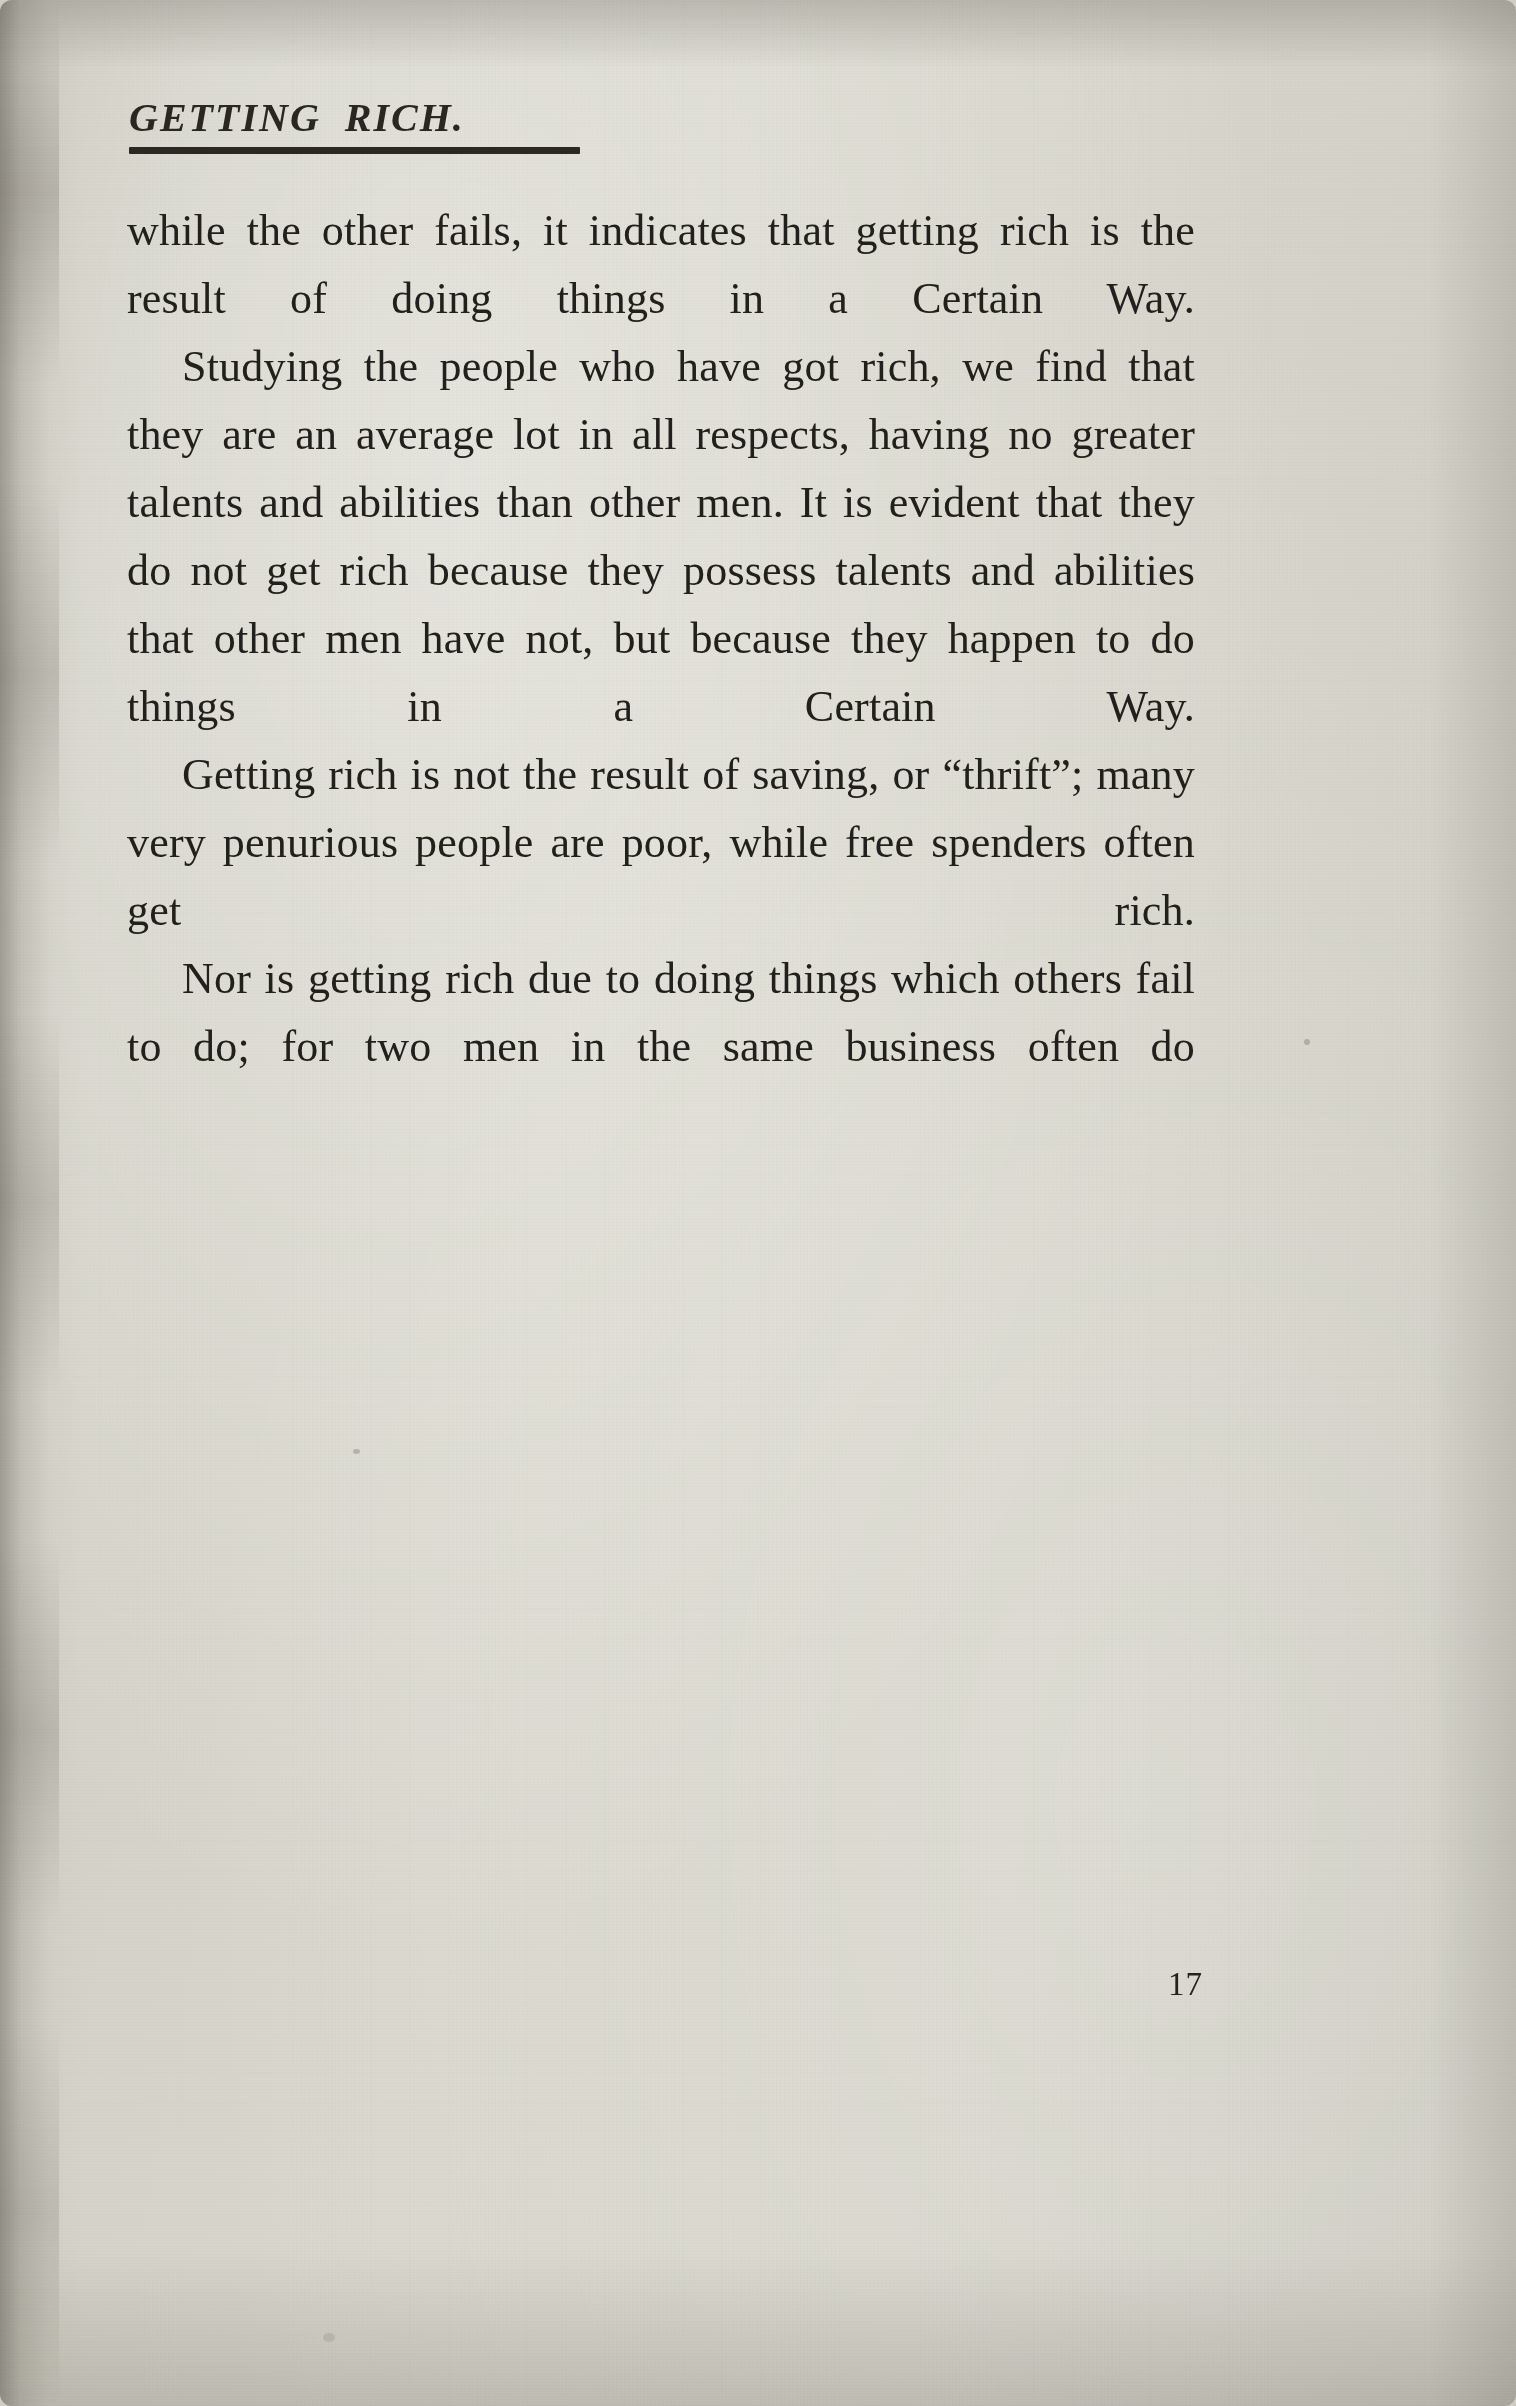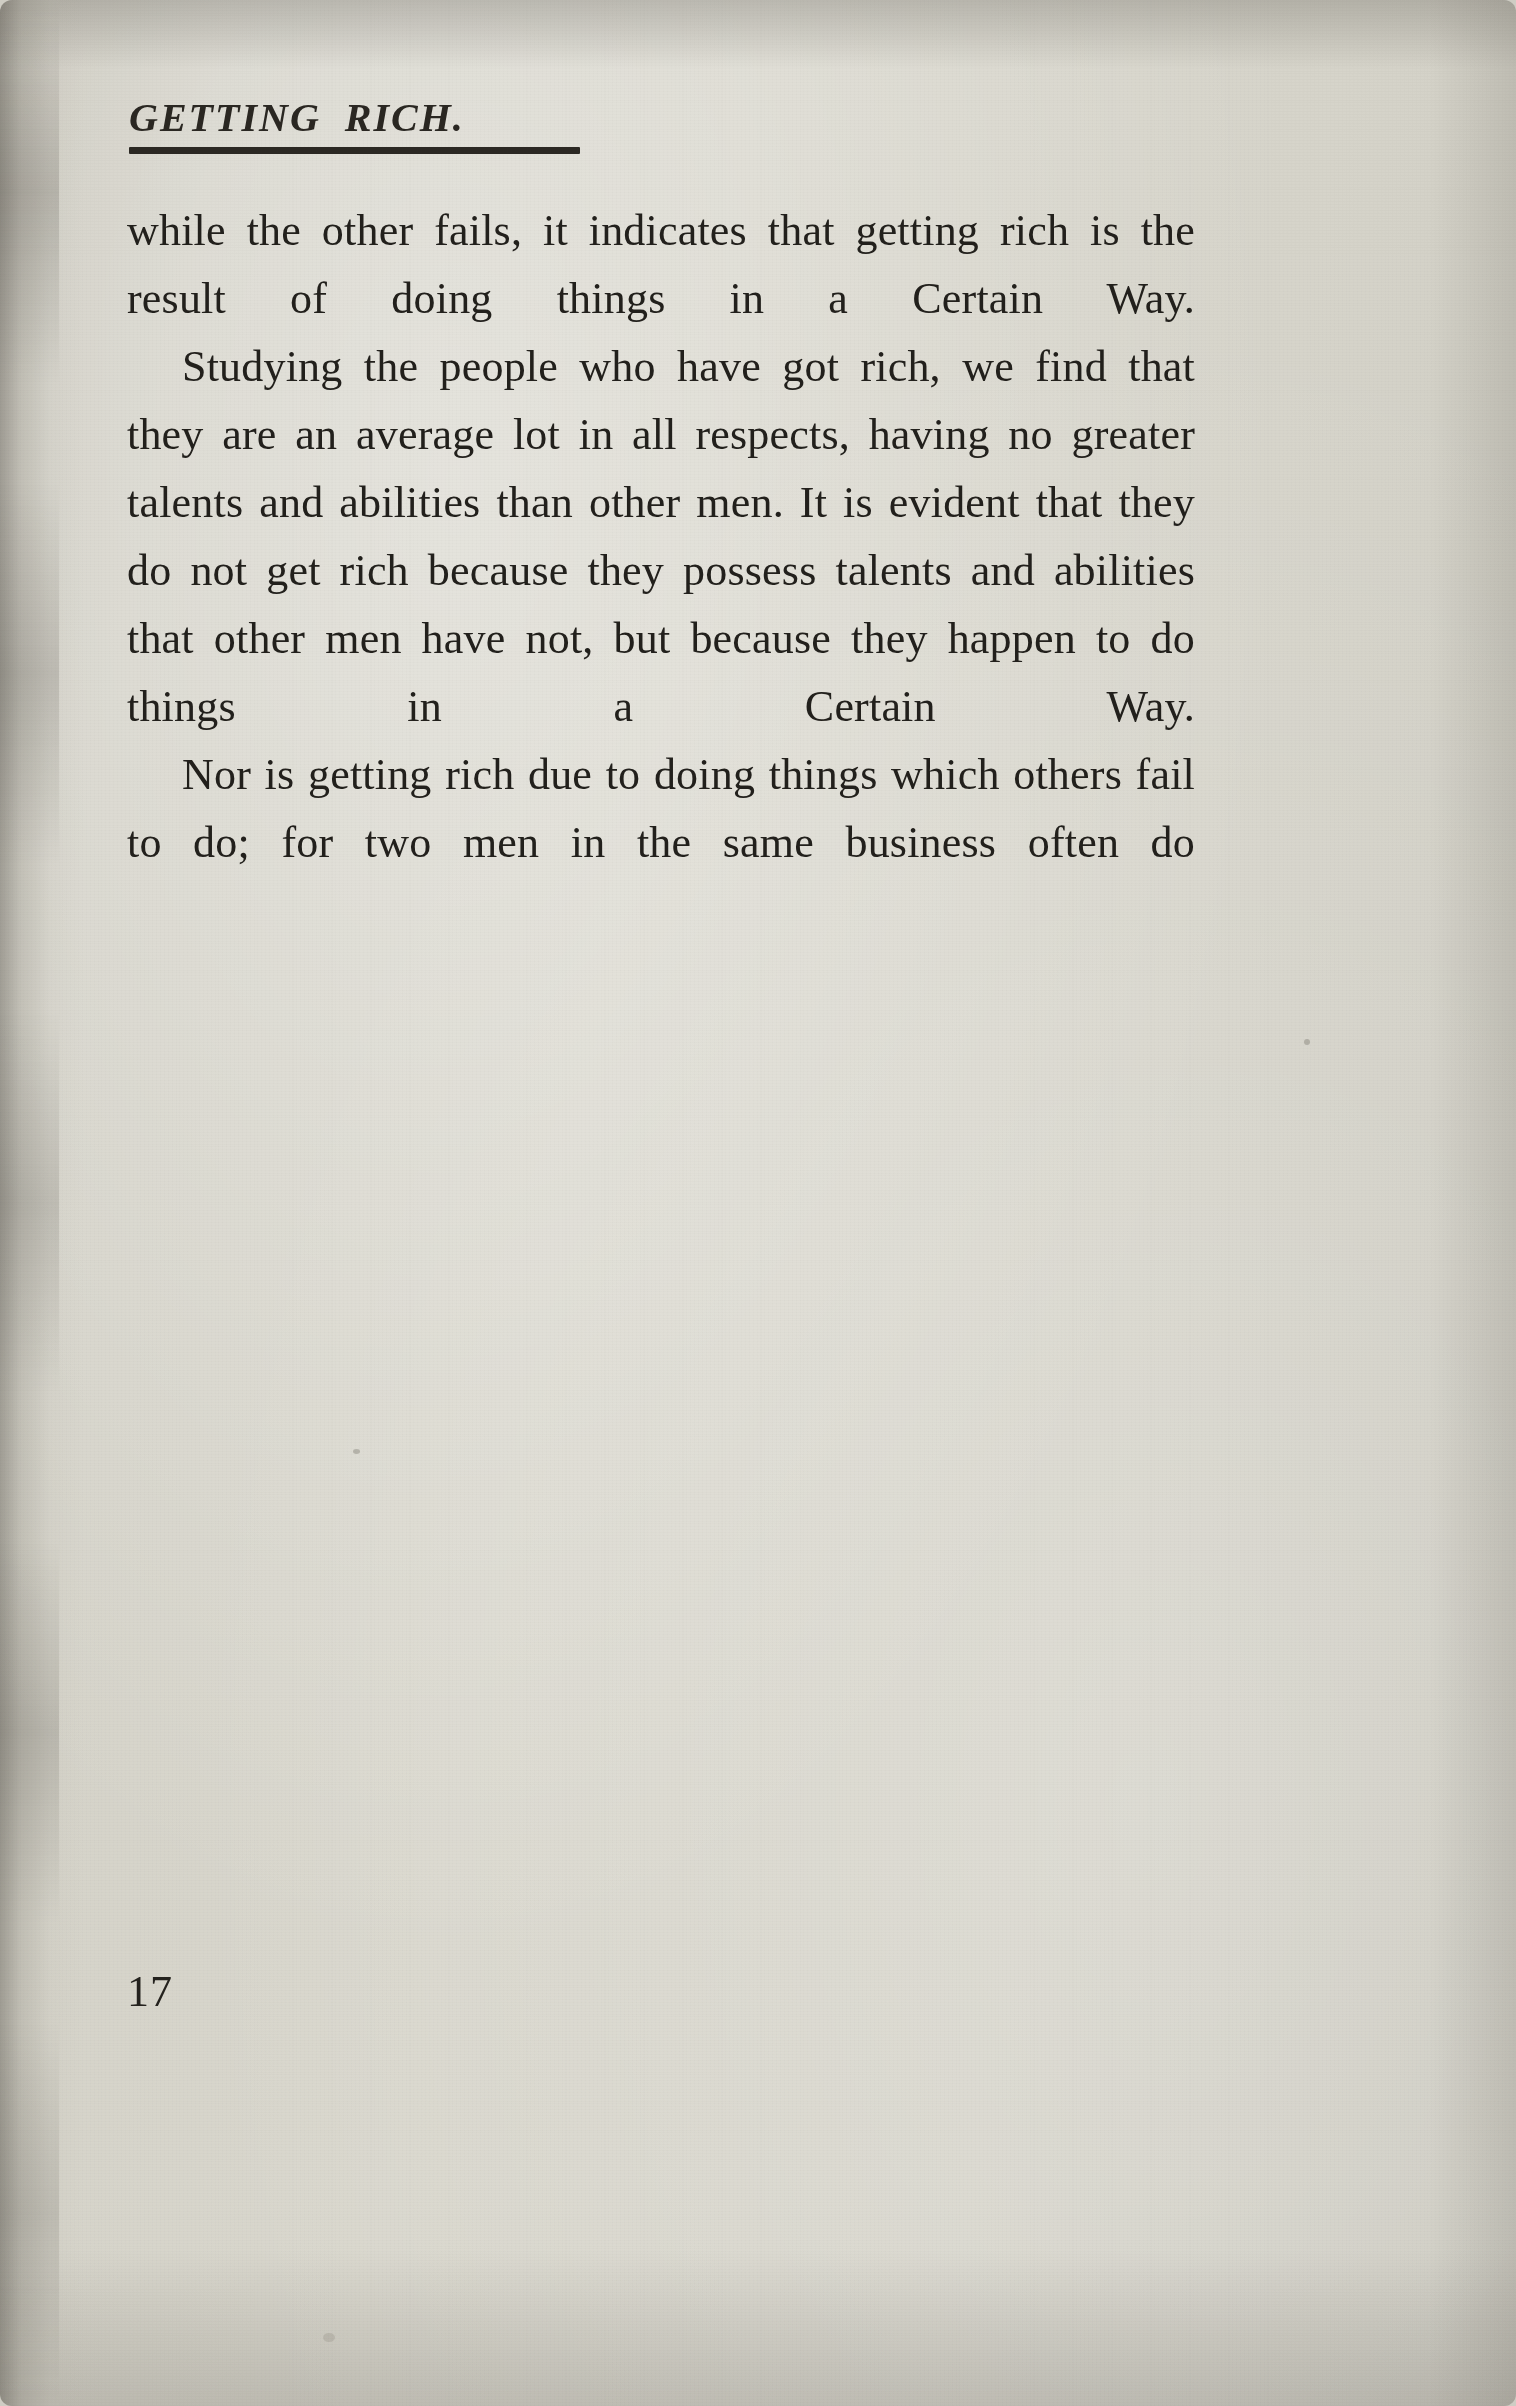--- a/index.html
+++ b/index.html
@@ -109,25 +109,25 @@
   }
   .para.first { text-indent: 0; }
 
   
   .para.force-justify {
     text-align-last: justify;
   }
 
   .folio {
     position: absolute;
-    left: 0;
+    left: 8px;
     top: 1872px;
     width: 1068px;
-    text-align: left;
-    font-size: 44px;
+    text-align: right;
+    font-size: 33px;
     color: #24221e;
     letter-spacing: 1px;
   }
 
   
   .speck {
     position: absolute;
     background: rgba(90,85,75,0.30);
     border-radius: 50%;
     pointer-events: none;
@@ -152,20 +152,21 @@
   <div class="content">
 
     <div class="running-head">GETTING  RICH.</div>
     <div class="head-rule"></div>
 
     <p class="para first force-justify">while the other fails, it indicates that getting rich is the result of doing things in a Certain Way.</p>
 
 
     <p class="para force-justify">Studying the people who have got rich, we find that they are an average lot in all respects, having no greater talents and abilities than other men. It is evident that they do not get rich because they possess talents and abilities that other men have not, but because they happen to do things in a Certain Way.</p>
 
+    <p class="para force-justify">Getting rich is not the result of saving, or “thrift”; many very penurious people are poor, while free spenders often get rich.</p>
 
     <p class="para force-justify">Nor is getting rich due to doing things which others fail to do; for two men in the same business often do</p>
 
     <div class="folio">17</div>
 
   </div>
 </div>
 
 
 </body></html>

